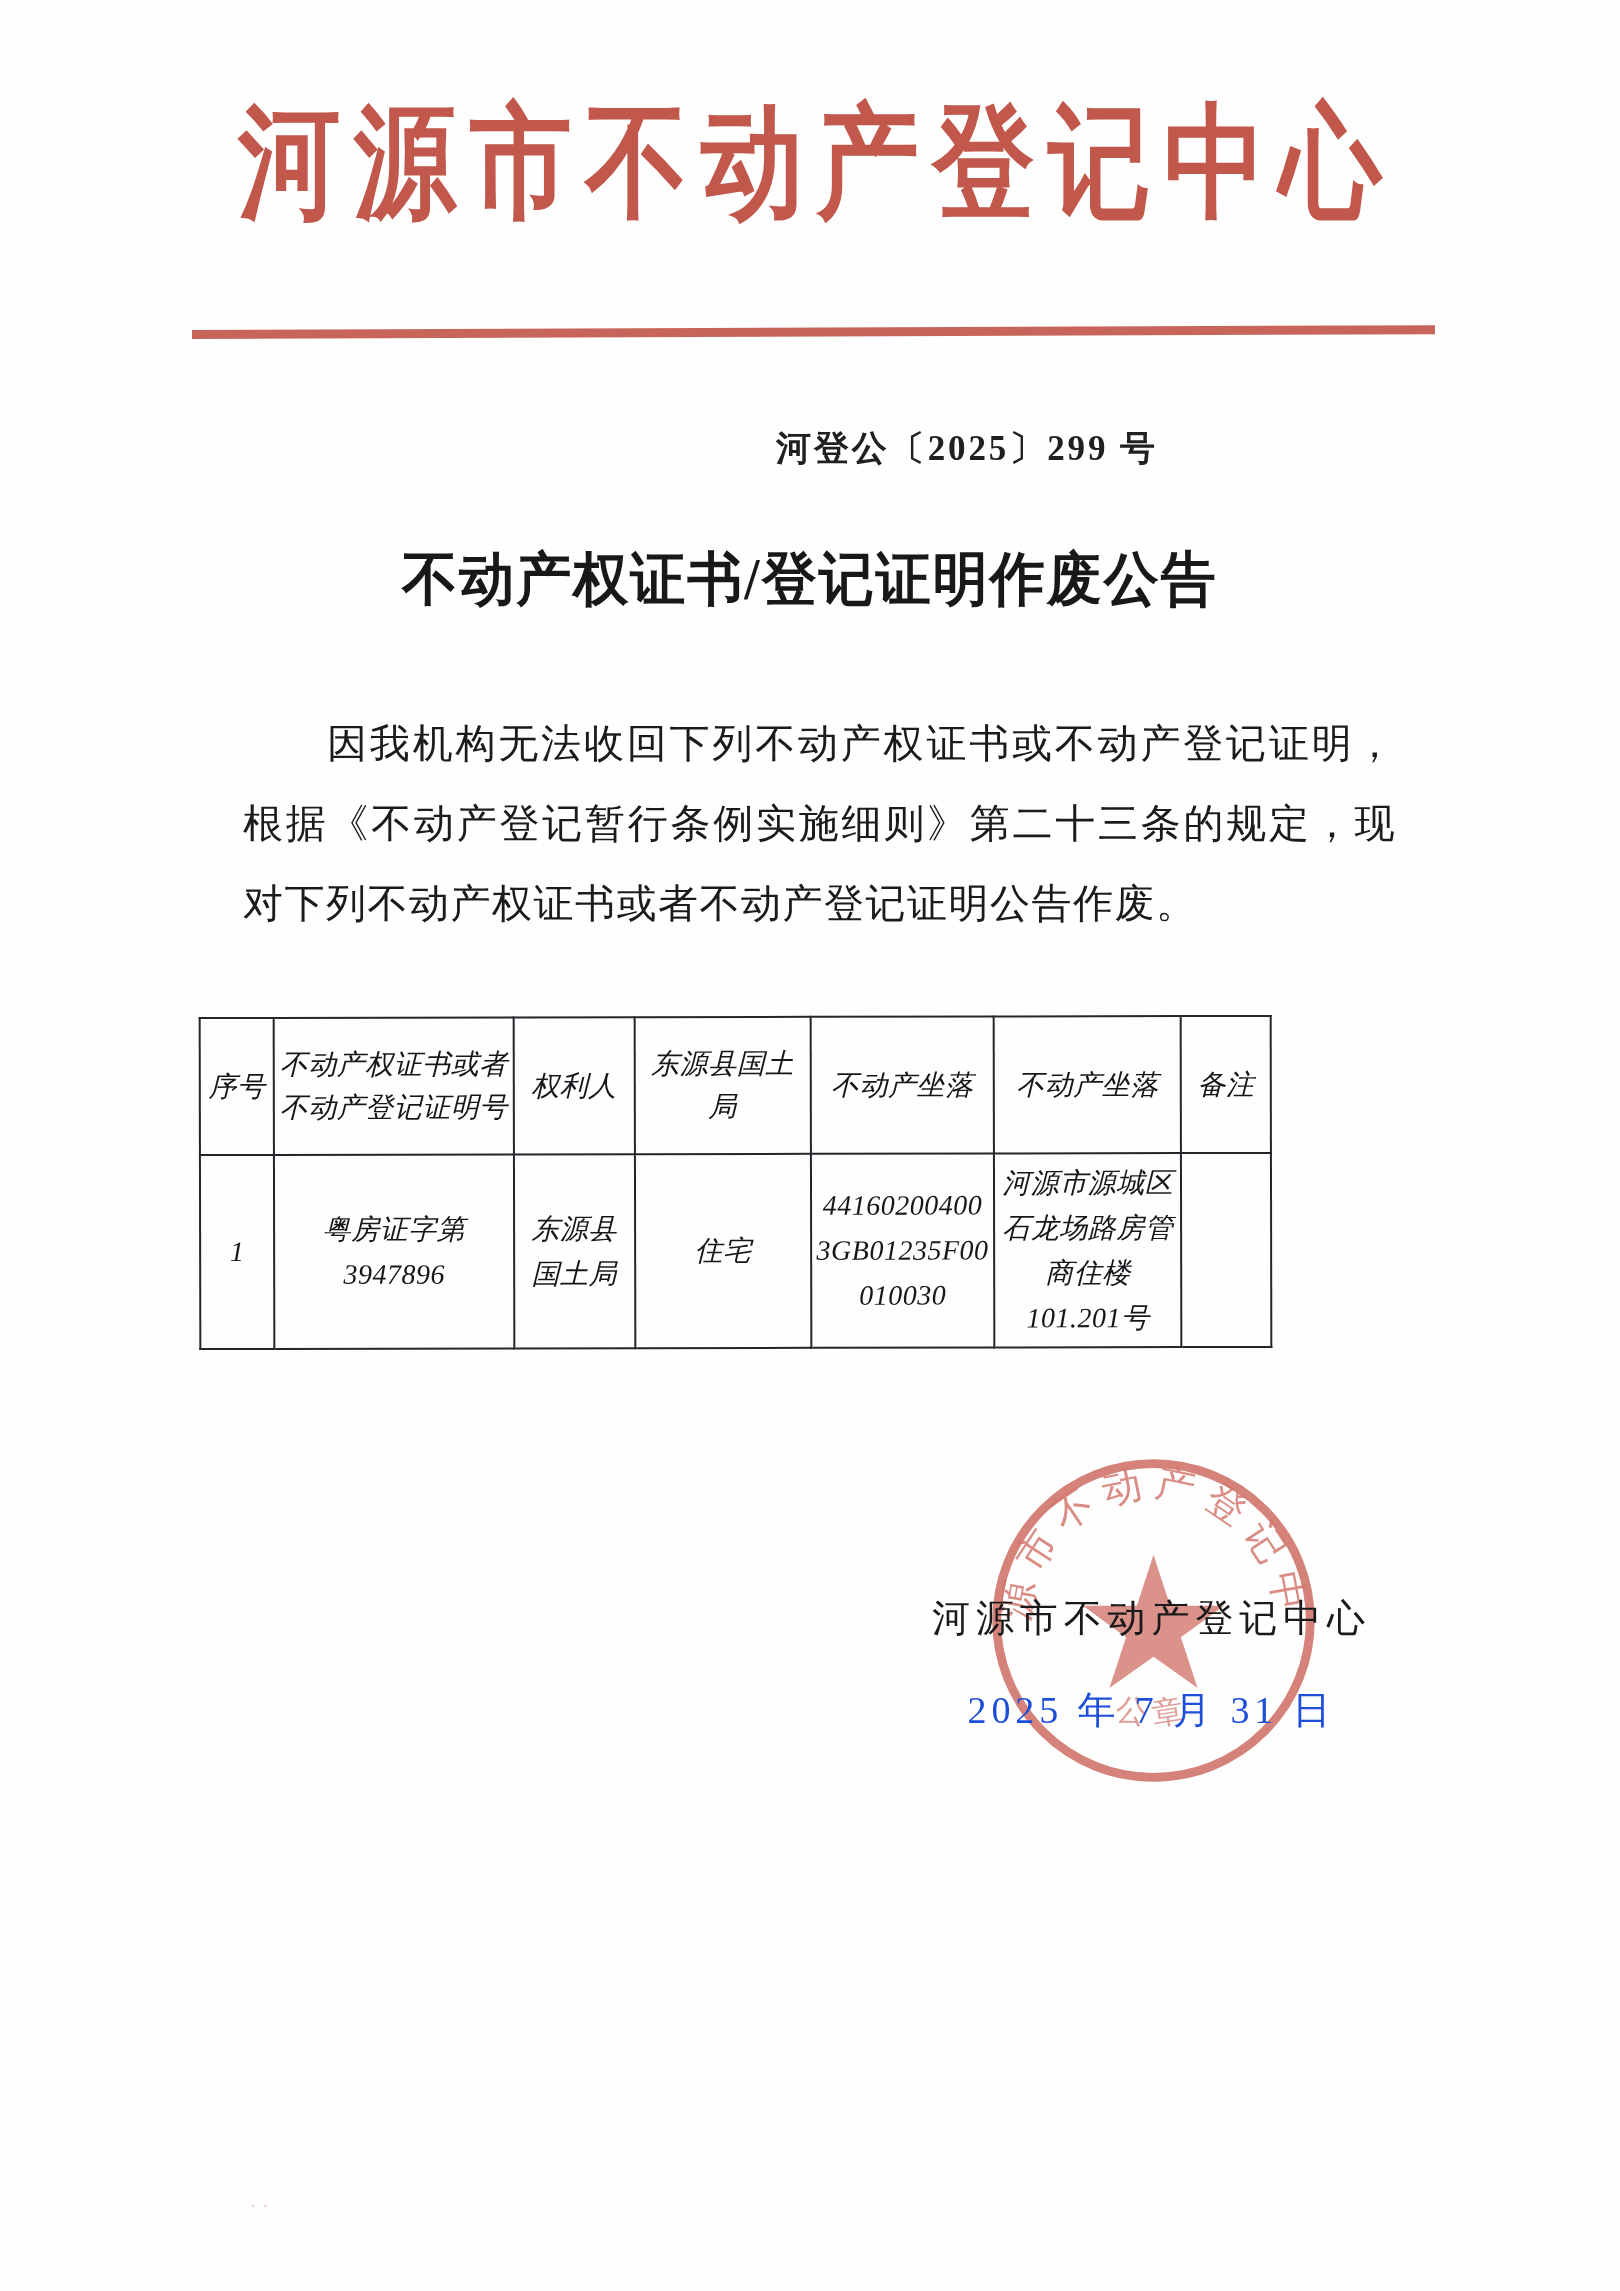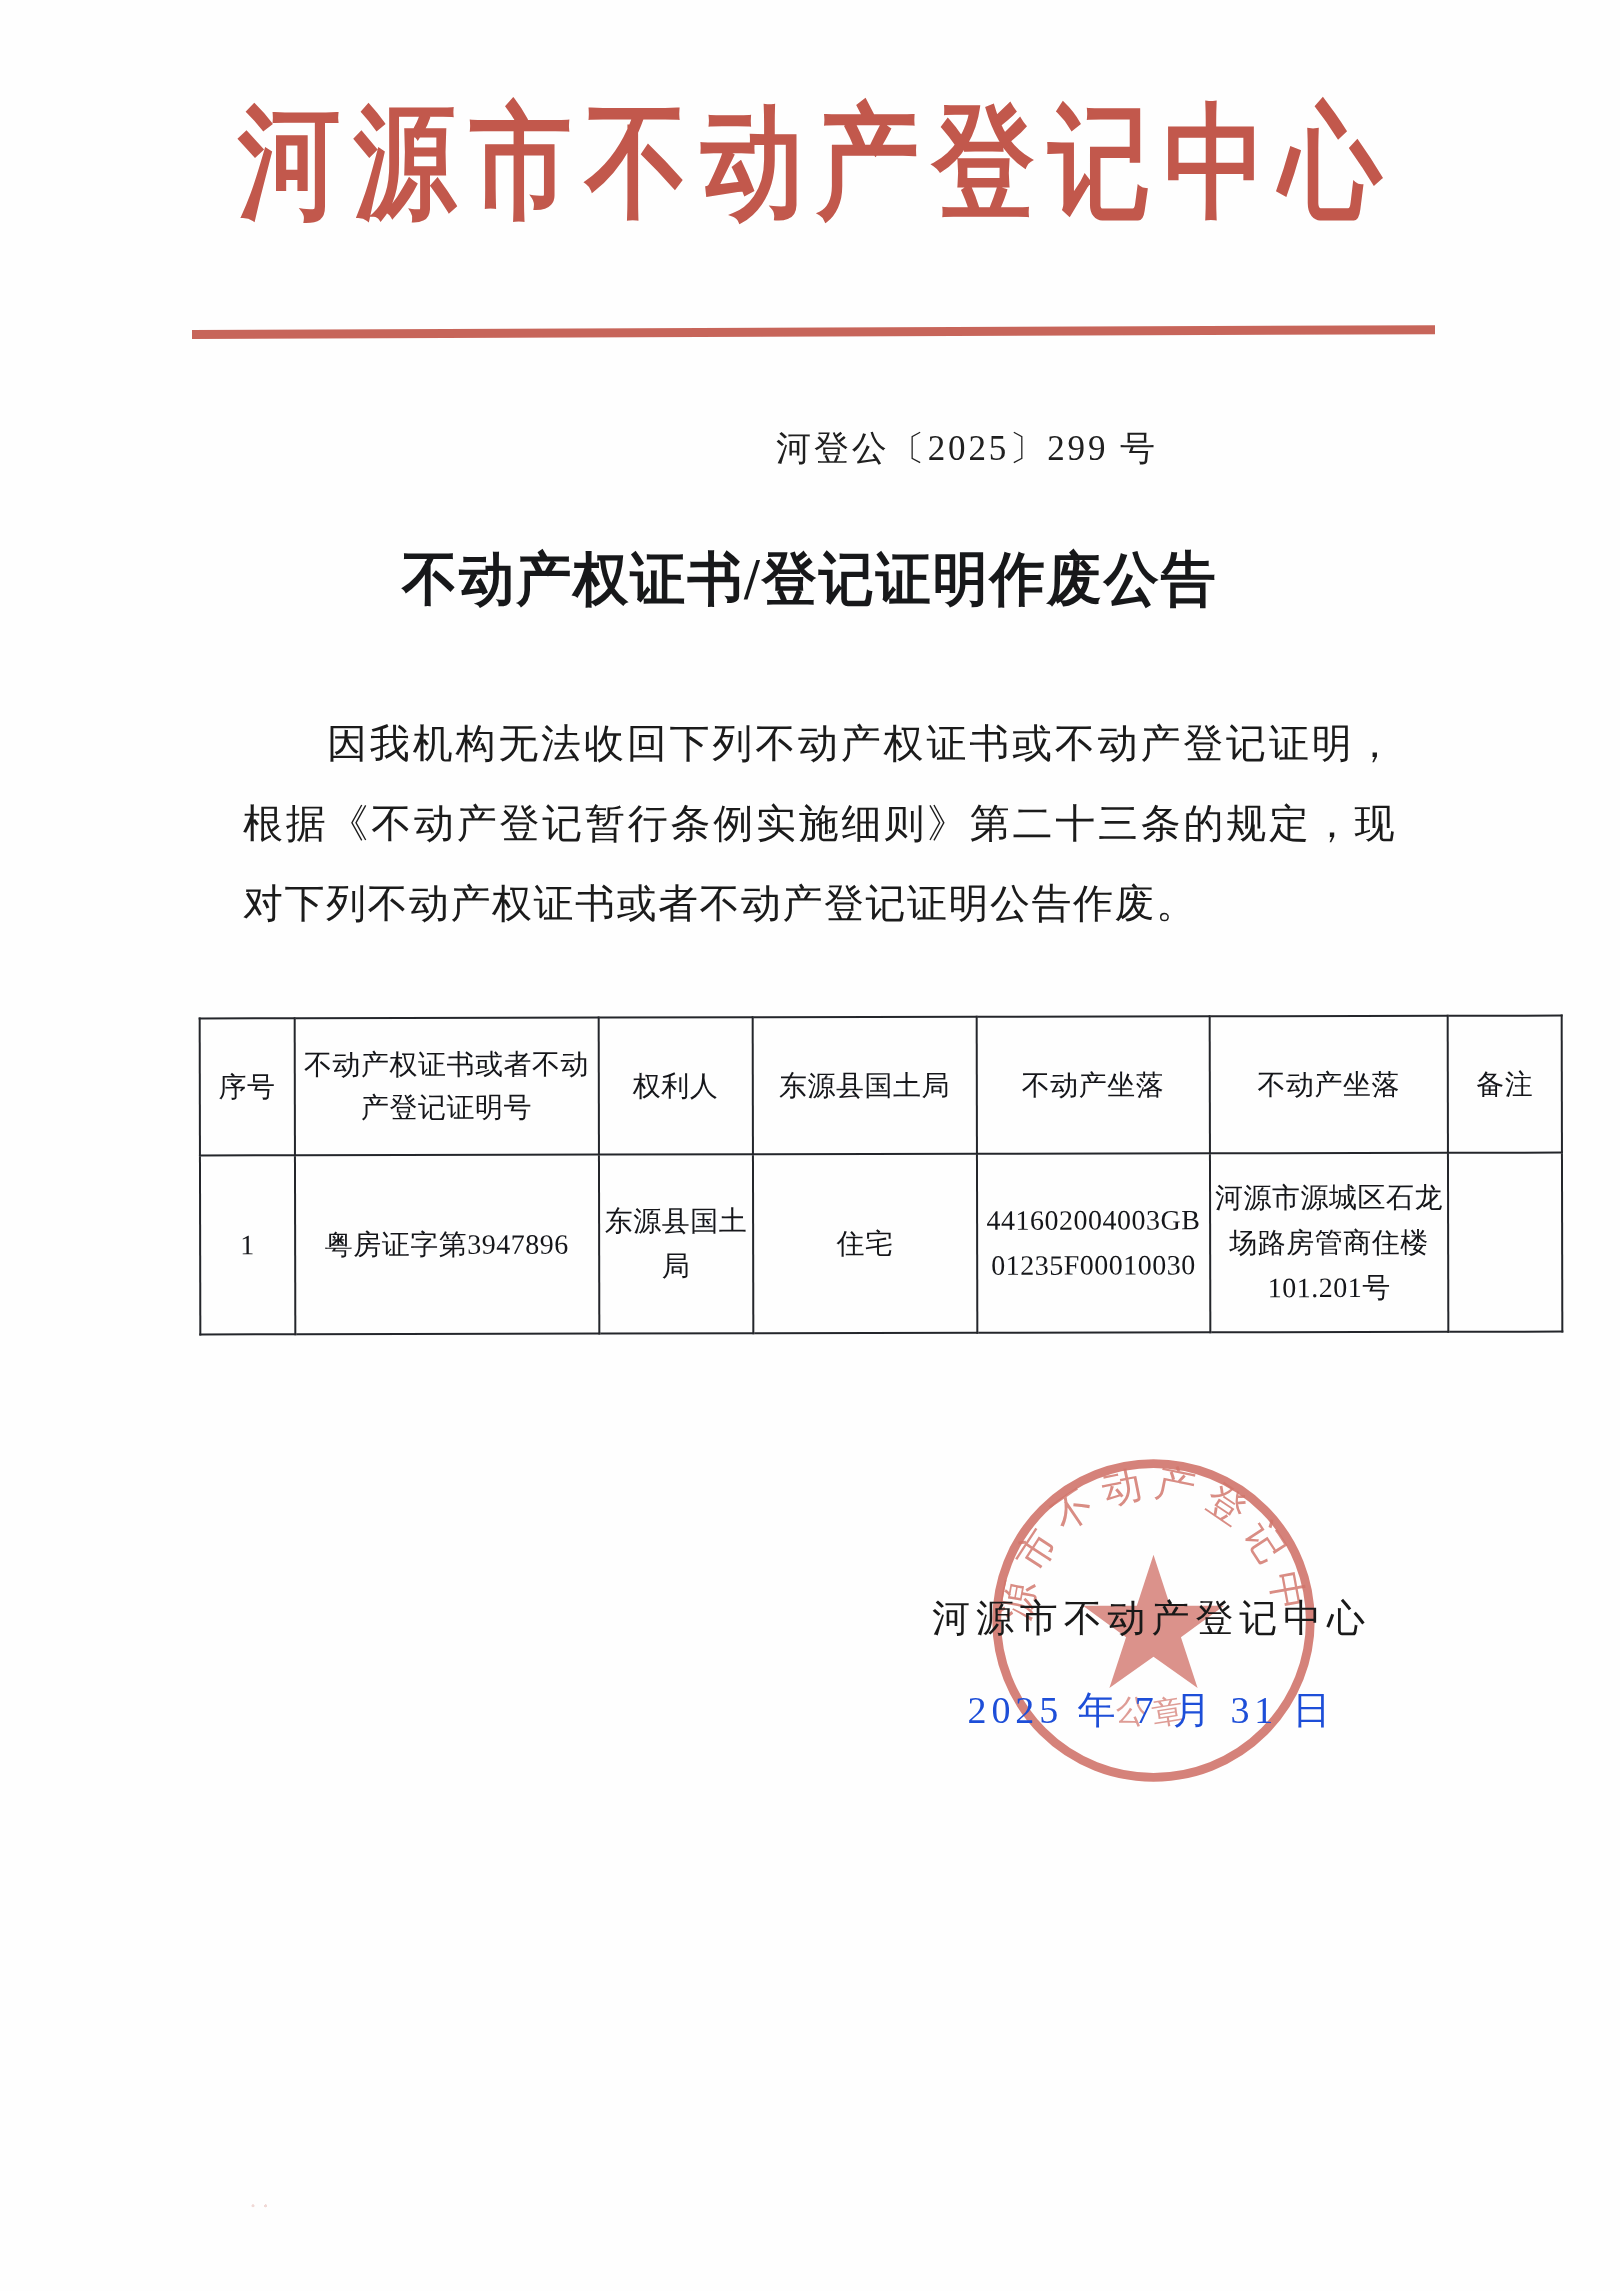--- a/index.html
+++ b/index.html
@@ -61,20 +61,21 @@
   .doc-number {
     position: absolute;
     right: 0;
     left: 0;
     top: 425px;
     text-align: center;
     padding-right: 0;
     font-size: 35px;
     letter-spacing: 2.9px;
     color: #202020;
+    font-weight: bold;
   }
   .doc-number .inner { display: inline-block; margin-left: 314px; }
 
   
   .doc-title {
     position: absolute;
     left: 0;
     right: 0;
     top: 543px;
     text-align: center;
@@ -97,21 +98,22 @@
     text-align: justify;
     text-indent: 84px;
     color: #1b1b1b;
   }
 
   
   .tbl-wrap {
     position: absolute;
     left: 199px;
     top: 1016px;
-    width: 1364px;
+    width: 1073px;
+    font-style: italic;
   }
   table.notice {
     border-collapse: collapse;
     width: 100%;
     table-layout: fixed;
     transform: rotate(-0.12deg);
   }
   table.notice th,
   table.notice td {
     border: 2px solid #24262b;

